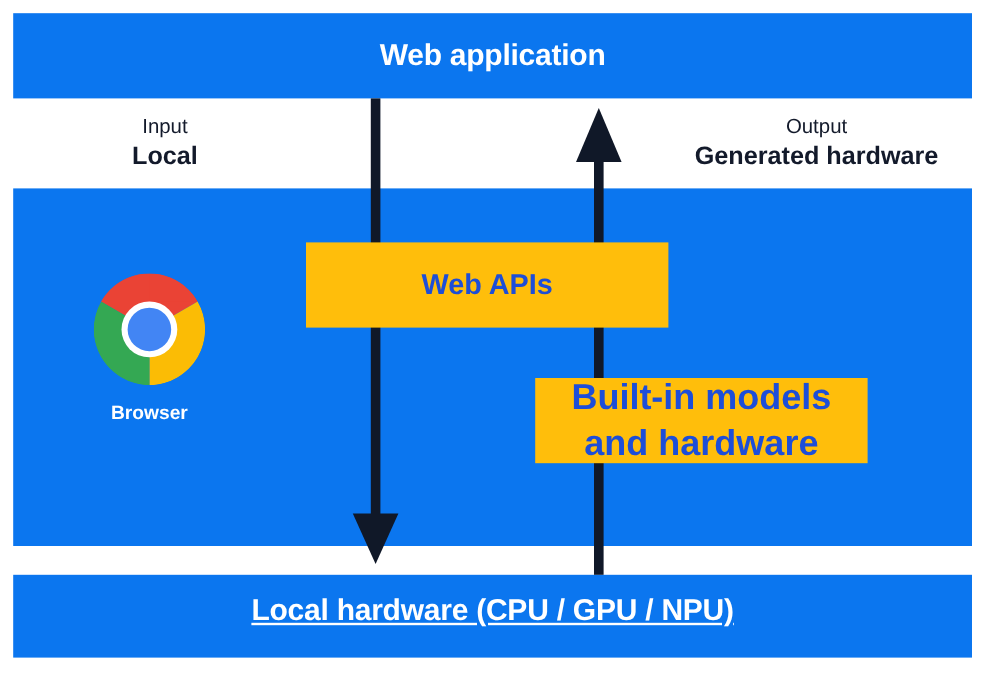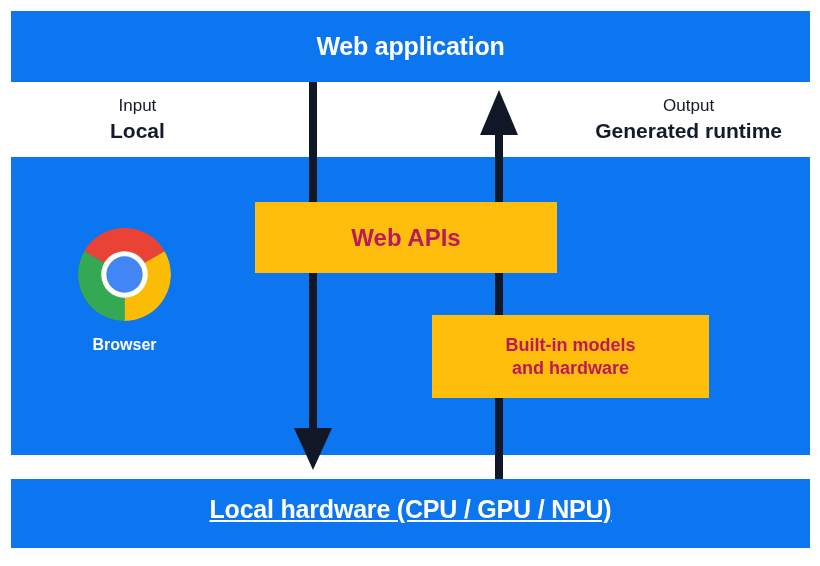--- a/index.html
+++ b/index.html
@@ -95,37 +95,37 @@
   }
 
   
   .yellow-box {
     position: absolute;
     background: #FFBE0B;
     display: flex;
     align-items: center;
     justify-content: center;
     text-align: center;
-    color: #be185d;
+    color: #1d4ed8;
     font-weight: bold;
     box-sizing: border-box;
   }
   #box-web-apis {
     left: 255px;
     top: 202px;
     width: 302px;
     height: 71px;
     font-size: 24px;
   }
   #box-builtin-models {
-    left: 432px;
+    left: 446px;
     top: 315px;
     width: 277px;
-    height: 83px;
-    font-size: 18px;
+    height: 71px;
+    font-size: 30px;
     line-height: 1.24;
   }
   .box-label { display: block; }
 
   
   #chrome-logo {
     position: absolute;
     left: 78px;
     top: 228px;
     width: 93px;
@@ -158,21 +158,21 @@
     <div class="band-title">Local hardware (CPU / GPU / NPU)</div>
   </div>
 
   <div class="io-label" id="io-input">
     <span class="io-kind">Input</span>
     <span class="io-value">Local</span>
   </div>
 
   <div class="io-label" id="io-output">
     <span class="io-kind">Output</span>
-    <span class="io-value">Generated runtime</span>
+    <span class="io-value">Generated hardware</span>
   </div>
 
   <svg class="arrow-svg" id="arrows-layer" viewBox="0 0 820 566">
 
     <g>
       <rect x="309" y="82" width="8" height="366" fill="#101828"></rect>
       <polygon points="294,428 332,428 313,470" fill="#101828"></polygon>
     </g>
 
     <g>

